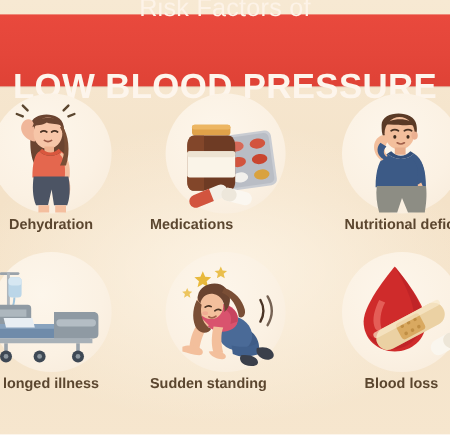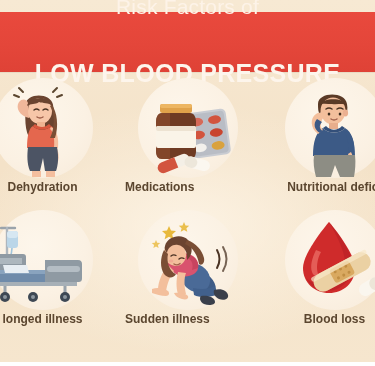--- a/index.html
+++ b/index.html
@@ -29,21 +29,21 @@
     position:absolute;left:0;top:12px;width:375px;height:60px;
     background:linear-gradient(180deg,#E9493D 0%,#E4463A 55%,#DF4236 100%);
     display:flex;flex-direction:column;align-items:center;justify-content:center;
     box-shadow:0 1px 0 rgba(0,0,0,.05);
   }
   #banner-sub{
     color:#FDF3E8;font-size:21px;font-weight:normal;letter-spacing:.2px;
     line-height:18px;margin-bottom:14px;
   }
   #banner-title{
-    color:#FDF5EC;font-size:25px;font-weight:bold;letter-spacing:.3px;
+    color:#FDF5EC;font-size:29px;font-weight:bold;letter-spacing:.3px;
     line-height:27px;white-space:nowrap;margin-top:30px;
   }
 
   
   .row{position:absolute;left:0;width:342px;height:130px;}
   #row-1{top:76px;}
   #row-2{top:208px;}
   .card{
     position:absolute;top:0;width:125px;height:130px;
   }
@@ -279,21 +279,21 @@
           <path d="M49 30 C58 33 64 40 66 48 C67 53 64 56 61 54 C60 46 55 37 47 34 Z" fill="#7A4E35"></path>
 
           <g stroke="#4A3324" stroke-width="1.4" fill="none" stroke-linecap="round">
             <path d="M33 46 q2.5 -2 5 -.5"></path>
             <path d="M41 49 q2.5 -2 5 -.5"></path>
           </g>
           <path d="M36 54 q3 2 6 -.5" stroke="#A0604A" stroke-width="1.4" fill="none" stroke-linecap="round"></path>
           <ellipse cx="33" cy="51" rx="2.4" ry="1.6" fill="#EE9A8E" opacity=".55"></ellipse>
         </svg>
       </div>
-      <div class="caption">Sudden illness</div>
+      <div class="caption">Sudden standing</div>
     </div>
 
     <div class="card col-2">
       <div class="disc"></div>
       <div class="art">
         <svg viewBox="0 0 100 100">
 
           <path d="M44 12 C44 12 70 42 70 58 C70 73 58 83 44 83 C30 83 18 73 18 58 C18 42 44 12 44 12 Z" fill="#CF2B2B"></path>
           <path d="M44 12 C44 12 56 26 63 40 C68 50 68 58 66 64 C62 75 52 81 42 81 C33 81 25 76 21 68 C31 78 48 76 56 66 C64 56 60 40 44 12 Z" fill="#B41F24" opacity=".55"></path>
           <path d="M31 40 C27 48 25 56 27 62 C28 66 32 67 33 64 C31 58 32 49 36 42 Z" fill="#E96A63" opacity=".8"></path>

